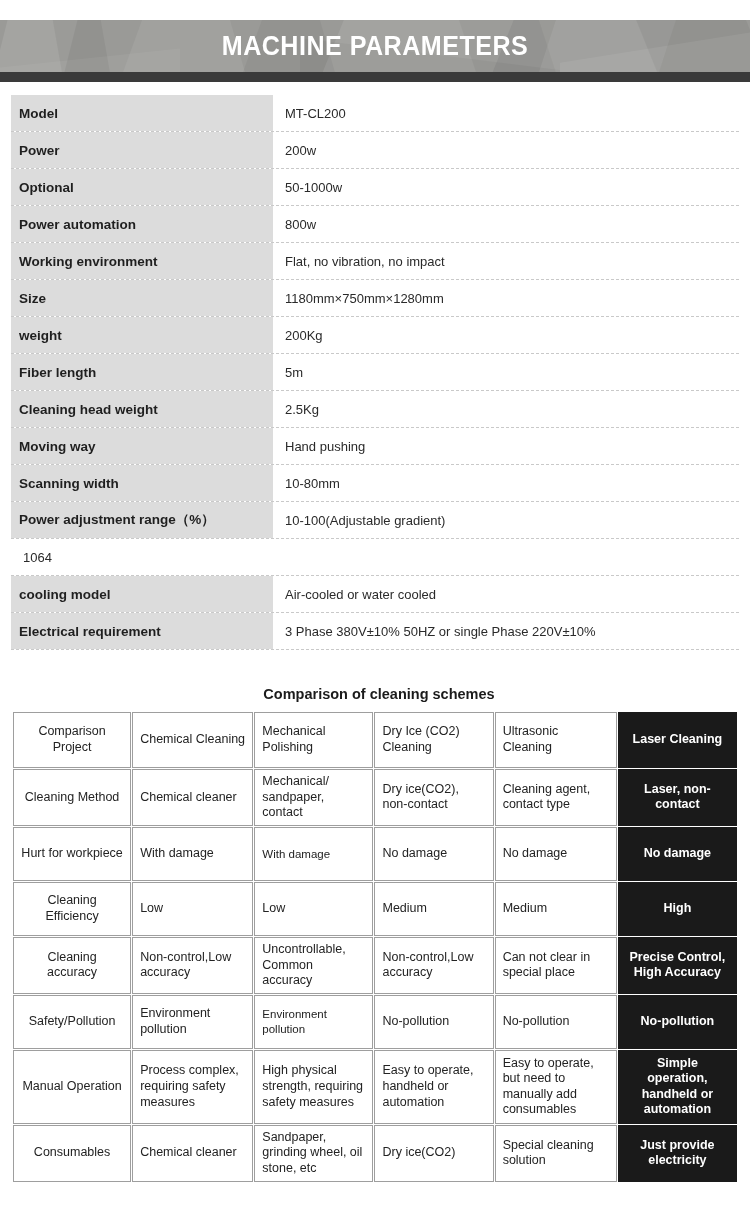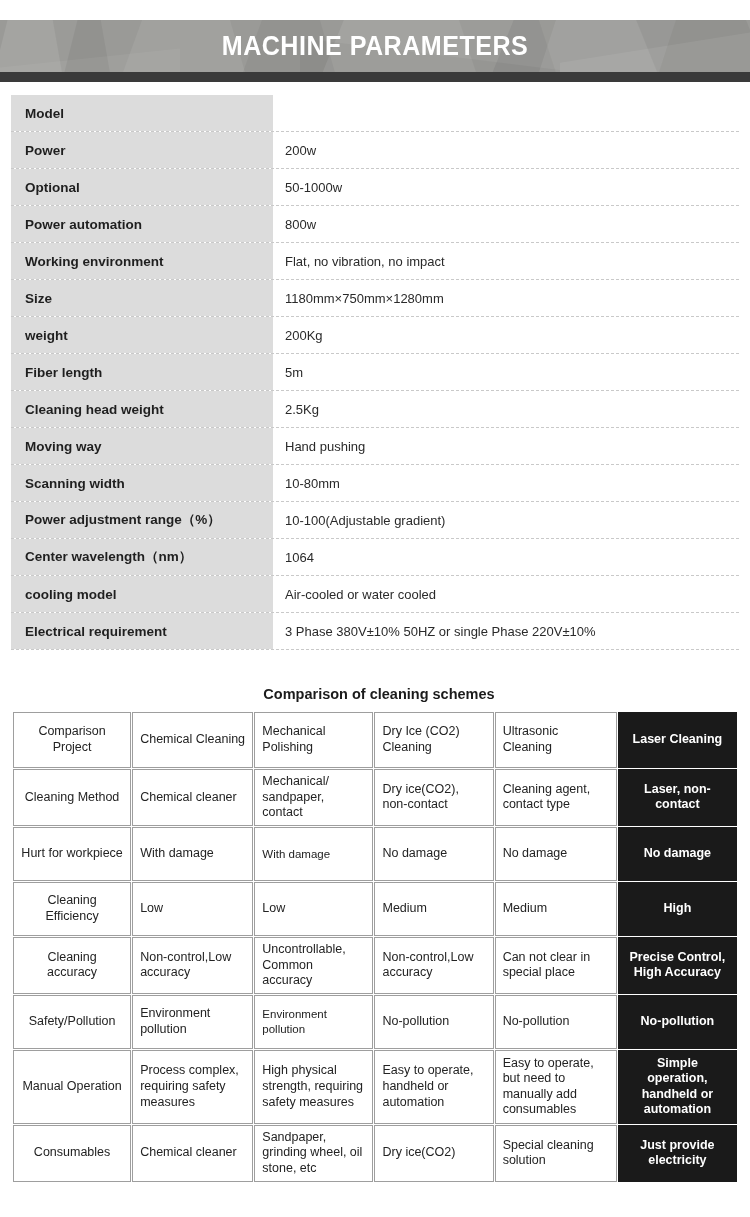--- a/index.html
+++ b/index.html
@@ -75,21 +75,21 @@
     height: 37px;
     display: flex;
     align-items: stretch;
     border-bottom: 1px dashed #c9c9c9;
   }
   .spec-label {
     width: 262px;
     background: #dcdcdc;
     display: flex;
     align-items: center;
-    padding-left: 14px;
+    padding-left: 8px;
     font-size: 13.5px;
     font-weight: bold;
     color: #1f1f1f;
     white-space: nowrap;
   }
   .spec-value {
     flex: 1;
     display: flex;
     align-items: center;
     padding-left: 12px;
@@ -176,20 +176,21 @@
     <div class="poly p10"></div>
     <div class="poly p11"></div>
   </div>
   <div class="banner-title">MACHINE PARAMETERS</div>
   <div class="banner-rule"></div>
 </div>
 
 <div class="spec" id="spec-table">
     <div class="spec-row">
       <div class="spec-label">Model</div>
+      <div class="spec-value">MT-CL200</div>
     </div>
     <div class="spec-row">
       <div class="spec-label">Power</div>
       <div class="spec-value">200w</div>
     </div>
     <div class="spec-row">
       <div class="spec-label">Optional</div>
       <div class="spec-value">50-1000w</div>
     </div>
     <div class="spec-row">
@@ -222,21 +223,20 @@
     </div>
     <div class="spec-row">
       <div class="spec-label">Scanning width</div>
       <div class="spec-value">10-80mm</div>
     </div>
     <div class="spec-row">
       <div class="spec-label">Power adjustment range（%）</div>
       <div class="spec-value">10-100(Adjustable gradient)</div>
     </div>
     <div class="spec-row">
-      <div class="spec-label">Center wavelength（nm）</div>
       <div class="spec-value">1064</div>
     </div>
     <div class="spec-row">
       <div class="spec-label">cooling model</div>
       <div class="spec-value">Air-cooled or water cooled</div>
     </div>
     <div class="spec-row">
       <div class="spec-label">Electrical requirement</div>
       <div class="spec-value">3 Phase 380V±10% 50HZ or single Phase 220V±10%</div>
     </div>

